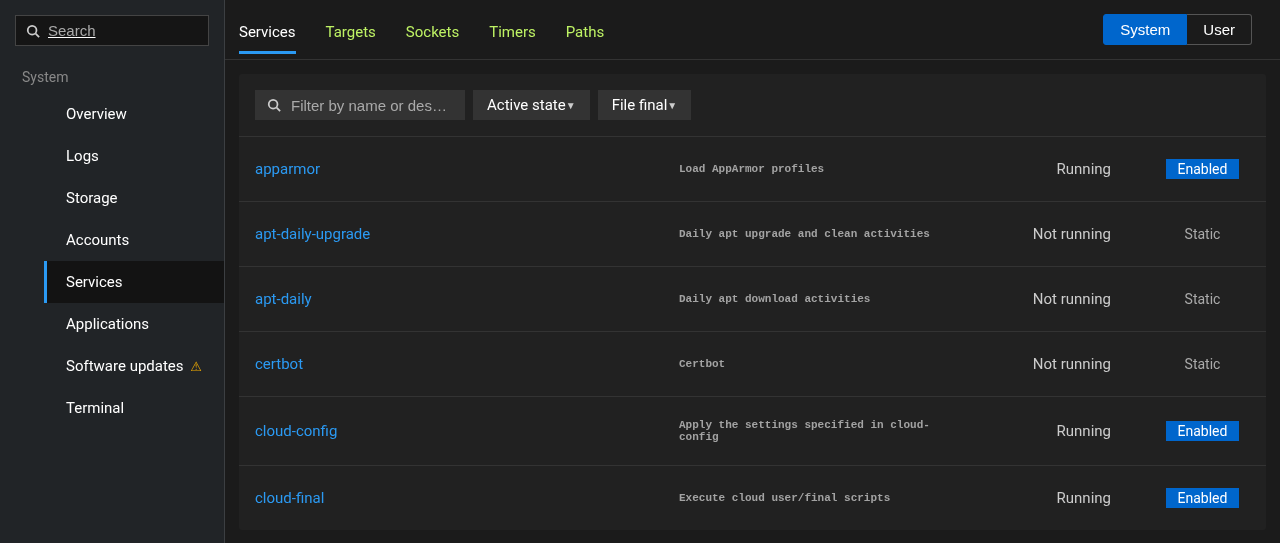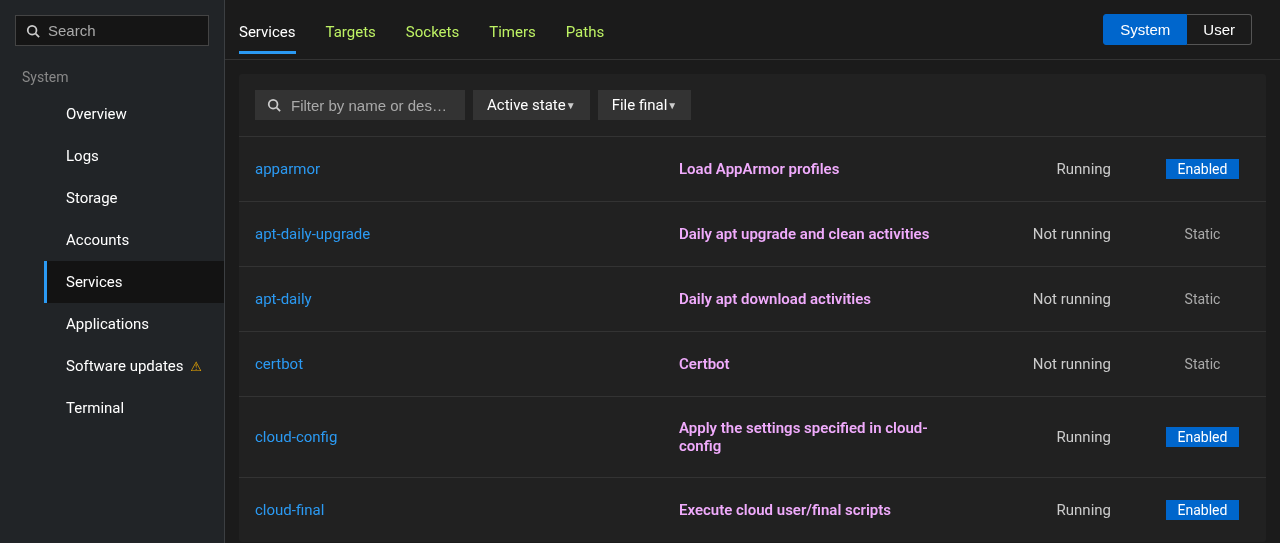--- a/index.html
+++ b/index.html
@@ -27,20 +27,21 @@
     .search-wrap {
       padding: 15px;
     }
     .search-box {
       display: flex;
       align-items: center;
       background: #151515;
       border: 1px solid #444;
       padding: 6px 10px;
       gap: 8px;
+      text-decoration: underline;
     }
     .search-box input {
       background: transparent;
       border: none;
       outline: none;
       color: #ccc;
       font-size: 15px;
       width: 100%;
     }
     .search-box input::placeholder {
@@ -179,23 +180,24 @@
       gap: 44px;
     }
     .col-name {
       width: 380px;
       color: #2b9af3;
       font-size: 15px;
       cursor: pointer;
     }
     .col-desc {
       flex: 1;
-      color: #f0abfc;
+      color: #a3a3a3;
       font-weight: 600;
-      font-size: 15px;
+      font-size: 11px;
+      font-family: Liberation Mono, monospace;
     }
     .col-status {
       width: 120px;
       text-align: right;
       color: #ccc;
       font-size: 15px;
     }
     .col-badge {
       width: 95px;
       text-align: center;

